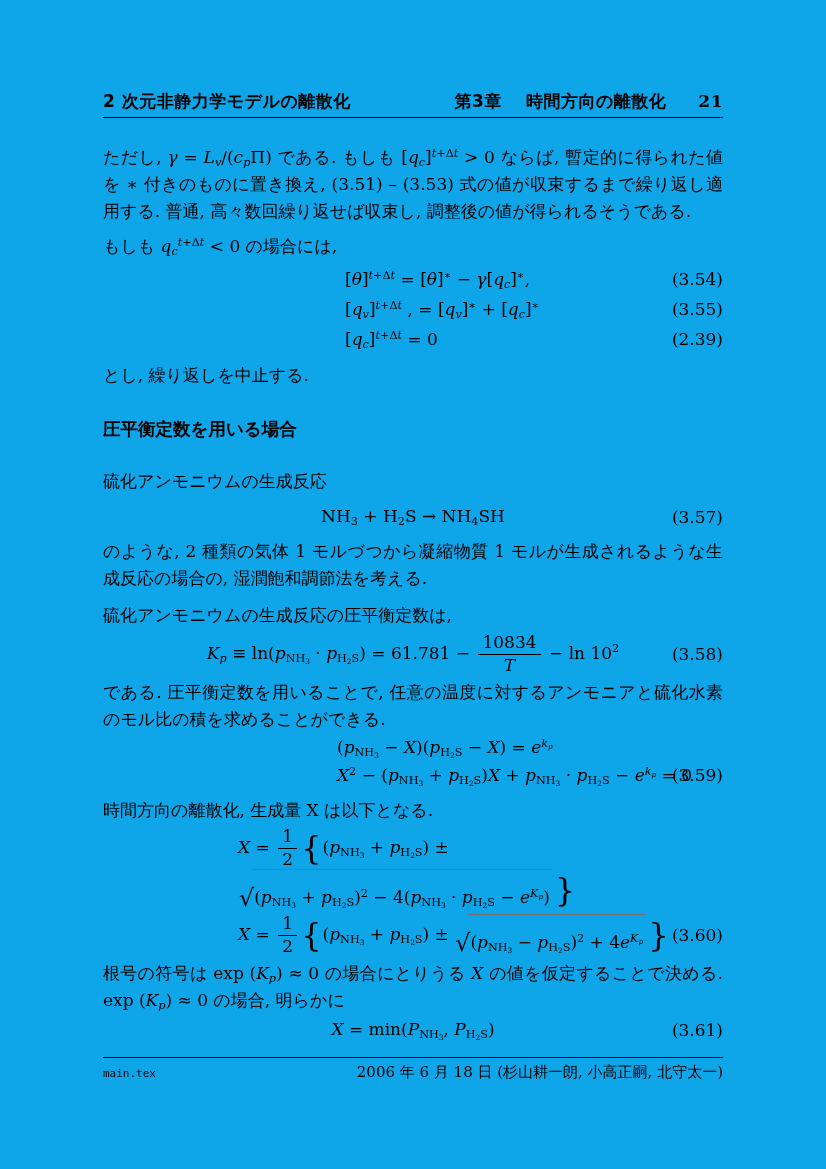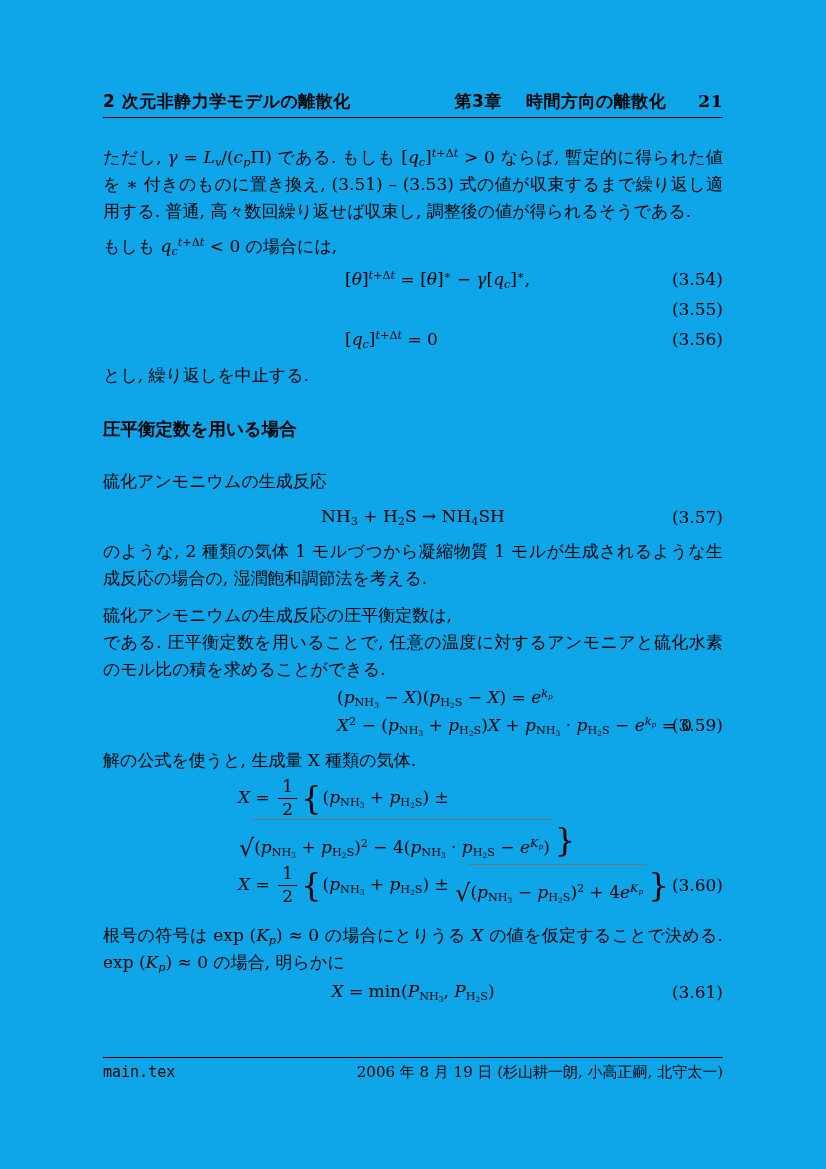--- a/index.html
+++ b/index.html
@@ -18,21 +18,21 @@
     font-weight:bold; font-size:17px; letter-spacing:0.5px;
   }
   .ph-right { display:flex; align-items:baseline; }
   .ph-chapter { margin-right:24px; }
   .ph-page { margin-left:32px; font-family:"DejaVu Serif","Liberation Serif",serif; }
   .header-rule { border-top:1.5px solid #000; margin-top:4px; }
 
   
   .para { margin:0; line-height:27px; text-align:justify; }
   .mt26 { margin-top:26px; } .mt8 { margin-top:8px; } .mt4 { margin-top:4px; } .mt27 { margin-top:27px; } .mt10 { margin-top:10px; }
-  .mt0 { margin-top:0; } .mt2 { margin-top:2px; } .mt6 { margin-top:16px; }
+  .mt0 { margin-top:0; } .mt2 { margin-top:2px; } .mt6 { margin-top:4px; }
   .secthead {
     margin:28px 0 0 0; font-size:17.5px;
     font-family:"DejaVu Sans","Liberation Sans",sans-serif; font-weight:bold;
   }
 
   
   .eqrow { position:relative; line-height:27px; }
   .eqrow .eqnum { position:absolute; right:0; top:50%; transform:translateY(-50%); }
   .eqcenter { text-align:center; }
   .eqg354 .eqrow { height:30px; line-height:30px; padding-left:242px; text-align:left; }
@@ -50,21 +50,21 @@
   .frac .den { display:block; padding:1px 4px 0; line-height:1.15; }
   .sqrt { display:inline-flex; align-items:stretch; vertical-align:middle; margin:0 1px; }
   .radsign { align-self:flex-end; font-size:1.4em; line-height:1; margin-right:-2px; }
   .radicand { border-top:1px solid #737373; padding:14px 3px 0 2px; }
   .big-delim { font-size:190%; vertical-align:middle; line-height:0; padding:0 1px; font-weight:normal; }
 
   
   .pagefoot { position:absolute; left:0; right:0; bottom:87px; }
   .foot-rule { border-top:1px solid #000; }
   .foot-row { display:flex; justify-content:space-between; align-items:baseline; padding-top:5px; font-size:15px; }
-  .foot-left { font-family:"DejaVu Sans Mono","Liberation Mono",monospace; font-size:15px; }
+  .foot-left { font-family:"DejaVu Sans Mono","Liberation Mono",monospace; font-size:11px; }
 </style>
 </head>
 <body>
 
 <div class="page">
   <div class="inner">
 
     <header class="pagehead">
       <span class="ph-left">2 次元非静力学モデルの離散化</span>
       <span class="ph-right">
@@ -78,58 +78,63 @@
     <p class="para mt26">ただし, <i>γ</i> = <i>L</i><span class="sub"><i>v</i></span>/(<i>c</i><span class="sub"><i>p</i></span>Π) である. もしも [<i>q</i><span class="sub"><i>c</i></span>]<span class="sup"><i>t</i>+Δ<i>t</i></span> &gt; 0 ならば, 暫定的に得られた値を ∗ 付きのものに置き換え, (3.51) – (3.53) 式の値が収束するまで繰り返し適用する. 普通, 高々数回繰り返せば収束し, 調整後の値が得られるそうである.</p>
 
     <p class="para mt8">もしも <i>q</i><span class="sub"><i>c</i></span><span class="sup"><i>t</i>+Δ<i>t</i></span> &lt; 0 の場合には,</p>
 
     <div class="eqg354 mt4">
       <div class="eqrow">
         <span class="eqmath">[<i>θ</i>]<span class="sup"><i>t</i>+Δ<i>t</i></span> = [<i>θ</i>]<span class="sup">∗</span> − <i>γ</i>[<i>q</i><span class="sub"><i>c</i></span>]<span class="sup">∗</span>,</span>
         <span class="eqnum">(3.54)</span>
       </div>
       <div class="eqrow">
+        <span class="eqmath">[<i>q</i><span class="sub"><i>v</i></span>]<span class="sup"><i>t</i>+Δ<i>t</i></span> , = [<i>q</i><span class="sub"><i>v</i></span>]<span class="sup">∗</span> + [<i>q</i><span class="sub"><i>c</i></span>]<span class="sup">∗</span></span>
         <span class="eqnum">(3.55)</span>
       </div>
       <div class="eqrow">
         <span class="eqmath">[<i>q</i><span class="sub"><i>c</i></span>]<span class="sup"><i>t</i>+Δ<i>t</i></span> = 0</span>
-        <span class="eqnum">(3.56)</span>
+        <span class="eqnum">(2.39)</span>
       </div>
     </div>
 
     <p class="para mt8">とし, 繰り返しを中止する.</p>
 
     <h3 class="secthead">圧平衡定数を用いる場合</h3>
 
     <p class="para mt27">硫化アンモニウムの生成反応</p>
 
     <div class="eqrow eqcenter mt8">
       <span class="eqmath">NH<span class="sub">3</span> + H<span class="sub">2</span>S → NH<span class="sub">4</span>SH</span>
       <span class="eqnum">(3.57)</span>
     </div>
 
     <p class="para mt8">のような, 2 種類の気体 1 モルづつから凝縮物質 1 モルが生成されるような生成反応の場合の, 湿潤飽和調節法を考える.</p>
 
     <p class="para mt10">硫化アンモニウムの生成反応の圧平衡定数は,</p>
 
+    <div class="eqrow eqcenter eqtall mt0">
+      <span class="eqmath"><i>K</i><span class="sub"><i>p</i></span> ≡ ln(<i>p</i><span class="sub">NH<span class="sub">3</span></span> · <i>p</i><span class="sub">H<span class="sub">2</span>S</span>) = 61.781 − <span class="frac"><span class="num">10834</span><span class="den"><i>T</i></span></span> − ln 10<span class="sup">2</span></span>
+      <span class="eqnum">(3.58)</span>
+    </div>
 
     <p class="para mt0">である. 圧平衡定数を用いることで, 任意の温度に対するアンモニアと硫化水素のモル比の積を求めることができる.</p>
 
 
     <div class="eqg359 mt0">
       <div class="eqrow">
         <span class="eqmath">(<i>p</i><span class="sub">NH<span class="sub">3</span></span> − <i>X</i>)(<i>p</i><span class="sub">H<span class="sub">2</span>S</span> − <i>X</i>) = <i>e</i><span class="sup"><i>k</i><span class="sub"><i>p</i></span></span></span>
       </div>
       <div class="eqrow">
         <span class="eqmath"><i>X</i><span class="sup">2</span> − (<i>p</i><span class="sub">NH<span class="sub">3</span></span> + <i>p</i><span class="sub">H<span class="sub">2</span>S</span>)<i>X</i> + <i>p</i><span class="sub">NH<span class="sub">3</span></span> · <i>p</i><span class="sub">H<span class="sub">2</span>S</span> − <i>e</i><span class="sup"><i>k</i><span class="sub"><i>p</i></span></span> = 0</span>
         <span class="eqnum">(3.59)</span>
       </div>
     </div>
 
-    <p class="para mt8">解の公式を使うと, 生成量 X 種類の気体.</p>
+    <p class="para mt8">時間方向の離散化, 生成量 X は以下となる.</p>
 
     <div class="eqg360 mt2">
       <div class="eqrow">
         <span class="eqmath"><i>X</i> = <span class="frac"><span class="num">1</span><span class="den">2</span></span><span class="big-delim">{</span>(<i>p</i><span class="sub">NH<span class="sub">3</span></span> + <i>p</i><span class="sub">H<span class="sub">2</span>S</span>) ± <span class="sqrt">
               <span class="radsign">√</span>
               <span class="radicand">(<i>p</i><span class="sub">NH<span class="sub">3</span></span> + <i>p</i><span class="sub">H<span class="sub">2</span>S</span>)<span class="sup">2</span> − 4(<i>p</i><span class="sub">NH<span class="sub">3</span></span> · <i>p</i><span class="sub">H<span class="sub">2</span>S</span> − <i>e</i><span class="sup"><i>K</i><span class="sub"><i>p</i></span></span>)</span>
             </span><span class="big-delim">}</span></span>
       </div>
       <div class="eqrow">
         <span class="eqmath"><i>X</i> = <span class="frac"><span class="num">1</span><span class="den">2</span></span><span class="big-delim">{</span>(<i>p</i><span class="sub">NH<span class="sub">3</span></span> + <i>p</i><span class="sub">H<span class="sub">2</span>S</span>) ± <span class="sqrt">
@@ -144,18 +149,18 @@
 
     <div class="eqrow eqcenter mt2">
       <span class="eqmath"><i>X</i> = min(<i>P</i><span class="sub">NH<span class="sub">3</span></span>, <i>P</i><span class="sub">H<span class="sub">2</span>S</span>)</span>
       <span class="eqnum">(3.61)</span>
     </div>
 
     <footer class="pagefoot">
       <div class="foot-rule"></div>
       <div class="foot-row">
         <span class="foot-left">main.tex</span>
-        <span class="foot-right">2006 年 8 月 19 日 (杉山耕一朗, 小高正嗣, 北守太一)</span>
+        <span class="foot-right">2006 年 6 月 18 日 (杉山耕一朗, 小高正嗣, 北守太一)</span>
       </div>
     </footer>
 
   </div>
 </div>
 
 </body></html>

